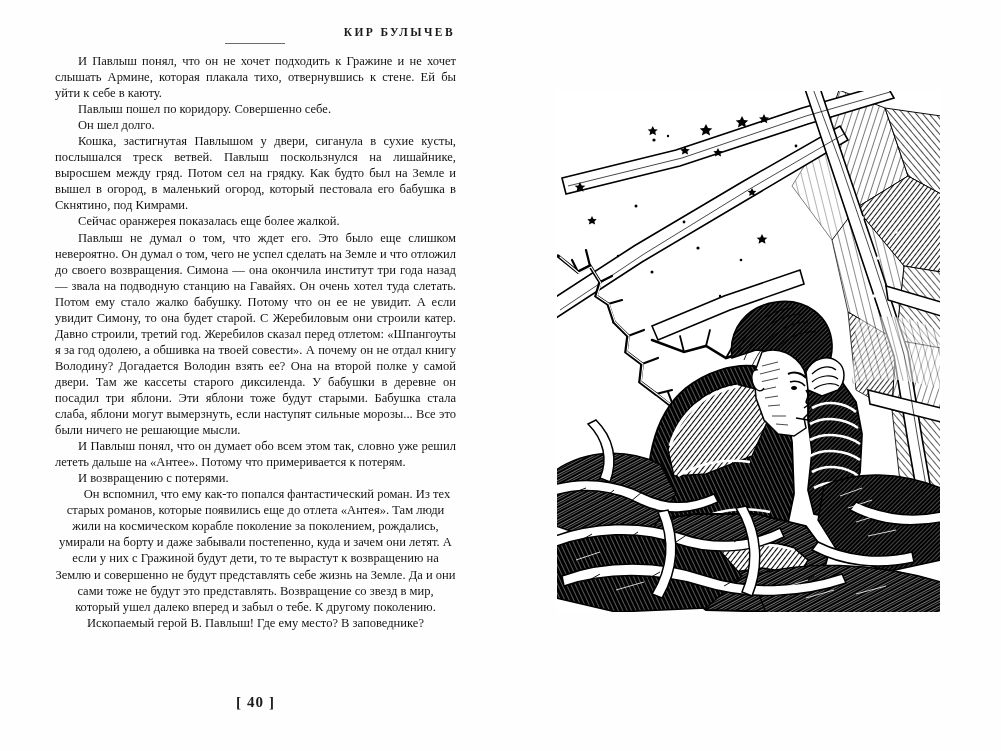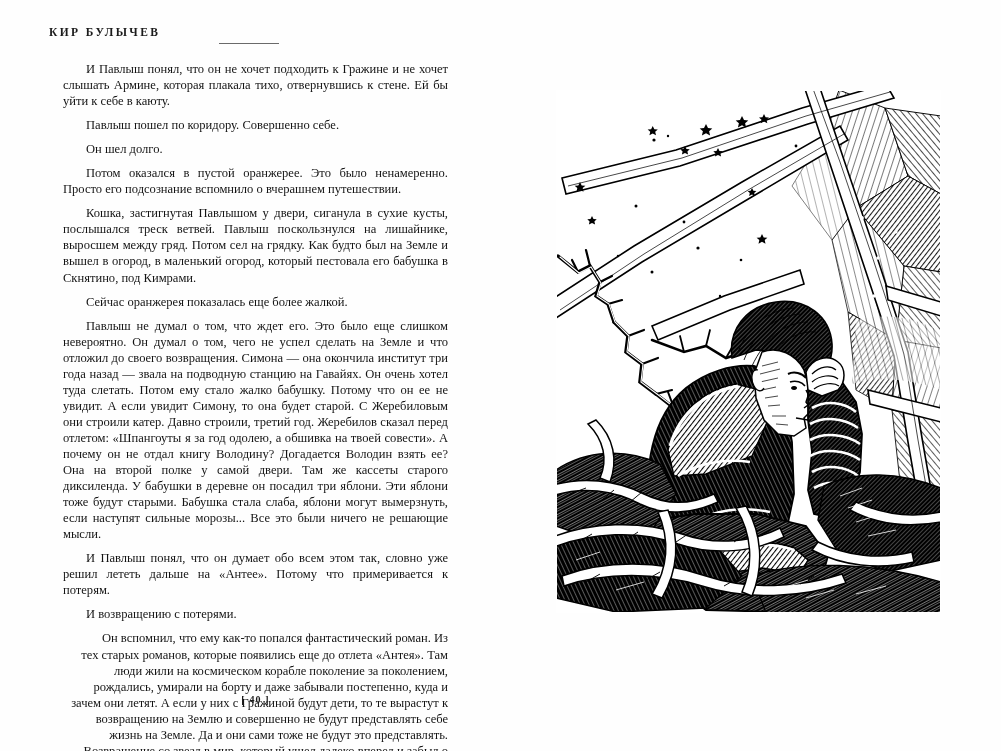--- a/index.html
+++ b/index.html
@@ -19,24 +19,24 @@
 
   .page {
     position: absolute;
     inset: 0;
     background: #fefefe;
   }
 
   
   .running-head {
     position: absolute;
-    left: 49px;
+    left: 55px;
     top: 26px;
     width: 400px;
-    text-align: left;
+    text-align: right;
   }
   .running-head-title {
     font-family: "Liberation Serif", "DejaVu Serif", serif;
     font-size: 11.5px;
     font-weight: bold;
     letter-spacing: 2.4px;
     color: #1b1b1b;
     line-height: 1.1;
     white-space: nowrap;
   }
@@ -54,39 +54,39 @@
     top: 53px;
     width: 401px;
     text-align: justify;
     text-justify: inter-word;
     font-size: 12.55px;
     line-height: 16.05px;
     color: #141414;
     -webkit-font-smoothing: antialiased;
   }
   .text-column p {
-    margin: 8px;
+    margin: 0;
     text-indent: 23px;
     hyphens: auto;
     -webkit-hyphens: auto;
     text-align: justify;
     font-family: Liberation Serif, serif;
   }
   .text-column p:last-child {
-    text-align: right;
+    text-align: center;
   }
 
   
   .folio {
     position: absolute;
     left: 55px;
     top: 694px;
     width: 401px;
     text-align: center;
-    font-size: 10px;
+    font-size: 15px;
     font-weight: bold;
     letter-spacing: 1.1px;
     color: #1b1b1b;
   }
 
   
   .illustration {
     position: absolute;
     left: 556px;
     top: 90px;
@@ -108,21 +108,20 @@
 
   <div class="running-head">
     <div class="running-head-title">КИР БУЛЫЧЕВ</div>
     <div class="running-head-rule"></div>
   </div>
 
   <div class="text-column">
       <p>И Павлыш понял, что он не хочет подходить к Гражине и не хочет слышать Армине, которая плакала тихо, отвернувшись к стене. Ей бы уйти к себе в каюту.</p>
       <p>Павлыш пошел по коридору. Совершенно себе.</p>
       <p>Он шел долго.</p>
-      <p>Потом оказался в пустой оранжерее. Это было ненамеренно. Просто его подсознание вспомнило о вчерашнем путешествии.</p>
       <p>Кошка, застигнутая Павлышом у двери, сиганула в сухие кусты, послышался треск ветвей. Павлыш поскользнулся на лишайнике, выросшем между гряд. Потом сел на грядку. Как будто был на Земле и вышел в огород, в маленький огород, который пестовала его бабушка в Скнятино, под Кимрами.</p>
       <p>Сейчас оранжерея показалась еще более жалкой.</p>
       <p>Павлыш не думал о том, что ждет его. Это было еще слишком невероятно. Он думал о том, чего не успел сделать на Земле и что отложил до своего возвращения. Симона — она окончила институт три года назад — звала на подводную станцию на Гавайях. Он очень хотел туда слетать. Потом ему стало жалко бабушку. Потому что он ее не увидит. А если увидит Симону, то она будет старой. С Жеребиловым они строили катер. Давно строили, третий год. Жеребилов сказал перед отлетом: «Шпангоуты я за год одолею, а обшивка на твоей совести». А почему он не отдал книгу Володину? Догадается Володин взять ее? Она на второй полке у самой двери. Там же кассеты старого диксиленда. У бабушки в деревне он посадил три яблони. Эти яблони тоже будут старыми. Бабушка стала слаба, яблони могут вымерзнуть, если наступят сильные морозы... Все это были ничего не решающие мысли.</p>
       <p>И Павлыш понял, что он думает обо всем этом так, словно уже решил лететь дальше на «Антее». Потому что примеривается к потерям.</p>
       <p>И возвращению с потерями.</p>
       <p>Он вспомнил, что ему как-то попался фантастический роман. Из тех старых романов, которые появились еще до отлета «Антея». Там люди жили на космическом корабле поколение за поколением, рождались, умирали на борту и даже забывали постепенно, куда и зачем они летят. А если у них с Гражиной будут дети, то те вырастут к возвращению на Землю и совершенно не будут представлять себе жизнь на Земле. Да и они сами тоже не будут это представлять. Возвращение со звезд в мир, который ушел далеко вперед и забыл о тебе. К другому поколению. Ископаемый герой В. Павлыш! Где ему место? В заповеднике?</p>
     </div>
 
   <div class="folio">[ 40 ]</div>
 

